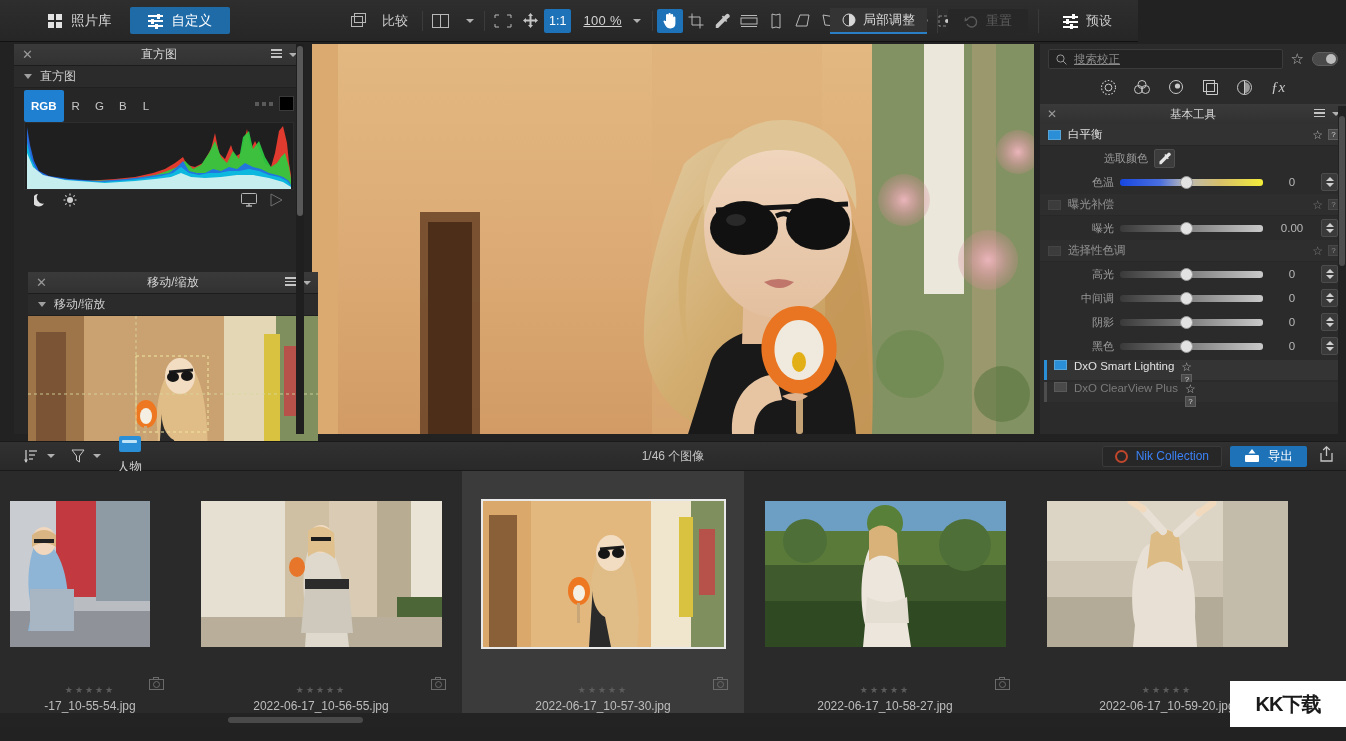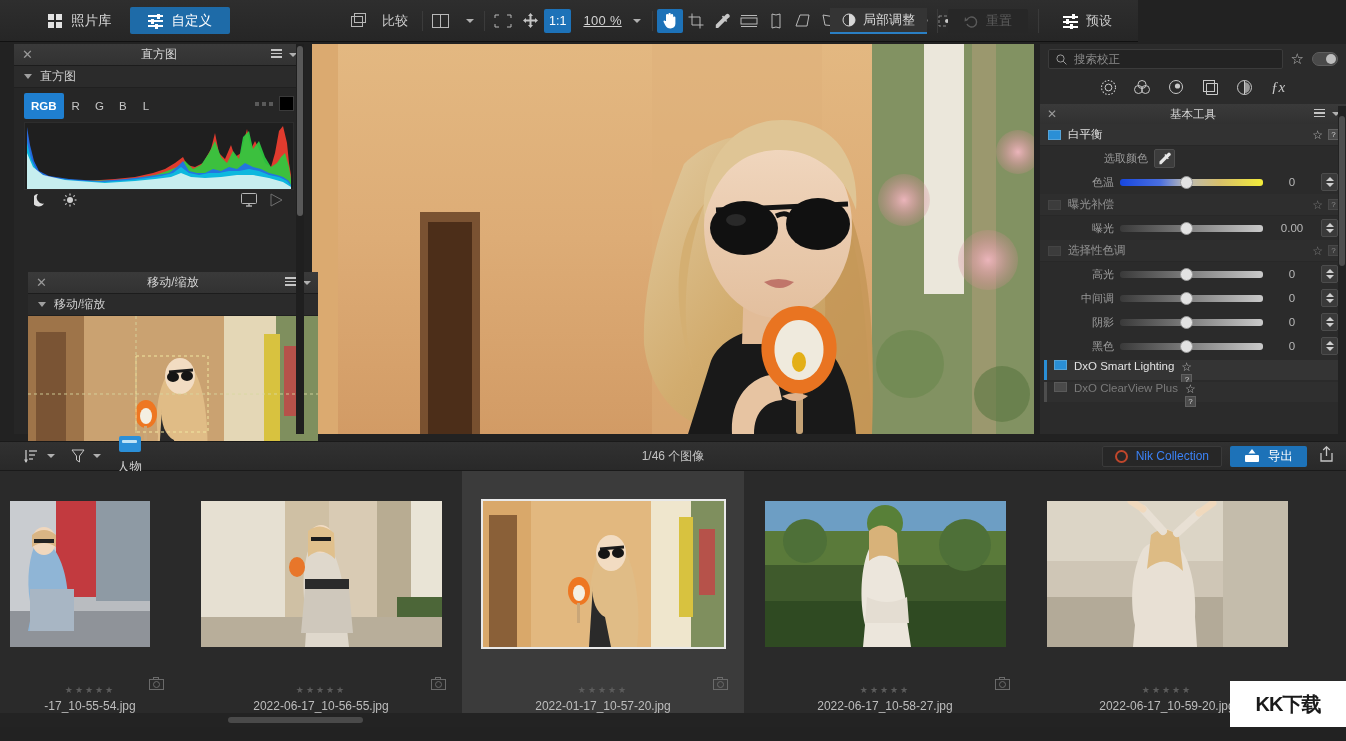--- a/index.html
+++ b/index.html
@@ -71,21 +71,21 @@
   }
   .panel-head .x { position:absolute; left:8px; font-size:13px; color:#9a9a9a; cursor:pointer; line-height:1;}
   .panel-head .burger { position:absolute; right:7px; display:flex; align-items:center; gap:2px; cursor:pointer;}
   .burger-lines { width:11px; }
   .burger-lines i { display:block; height:1.5px; background:#c5c5c5; margin-bottom:2px;}
   .subhead { height: 22px; display:flex; align-items:center; gap:8px; padding-left:10px; background:#2b2b2b; font-size:12px; color:#cfcfcf; border-bottom:1px solid #202020;}
   .chev { width:0;height:0;border-left:4px solid transparent;border-right:4px solid transparent;border-top:5px solid #9f9f9f;}
   .hist-body { padding: 8px 10px 0 10px; background:#262626;}
   .chan-row { display:flex; align-items:center; gap:1px; position:relative; height:20px;}
   .chan {
-    min-width:22px; height:26px; padding:0 7px; font-size:11.5px; color:#c6c6c6;
+    min-width:22px; height:32px; padding:0 7px; font-size:11.5px; color:#c6c6c6;
     display:flex;align-items:center;justify-content:center; border-radius:2px; cursor:pointer;
   }
   .chan.active { background:#1f7fd0; color:#fff; font-weight:600;}
   .chan-right { position:absolute; right:0; top:0; display:flex; align-items:center; gap:6px;}
   .clipmark { display:flex; gap:3px; align-items:flex-end;}
   .clipmark i { width:4px; height:4px; background:#5a5a5a; display:block;}
   .blackswatch { width:15px;height:15px;background:#000;border:1px solid #3a3a3a;}
   .histogram { margin-top:6px; height:68px; background:#1f1f1f; position:relative; overflow:hidden; border:1px solid #2d2d2d;}
   .hist-foot { height:24px; display:flex; align-items:center; padding:0 10px; gap:16px; background:#262626; position:relative;}
   .hist-foot .right { position:absolute; right:10px; display:flex; gap:12px; align-items:center;}
@@ -93,21 +93,21 @@
   .panel2 { position:absolute; left:14px; top:228px; width:290px; }
   .thumb-prev { height:155px; background:#111; position:relative; overflow:hidden; }
 
   
   .viewer { position: absolute; left: 312px; top: 44px; width: 722px; height: 390px; background:#1b1b1b; overflow:hidden;}
 
   
   .rightpanel { position:absolute; right:0; top:44px; width:306px; height:390px; background:#2b2b2b; }
   .searchrow { height:30px; display:flex; align-items:center; padding:0 8px; gap:8px;}
   .searchbox { flex:1; height:20px; background:#232323; border:1px solid #3b3b3b; border-radius:2px; display:flex; align-items:center; gap:7px; padding:0 7px;}
-  .searchbox span { font-size:11.5px; color:#8b8b8b;}
+  .searchbox span { font-size:11.5px; color:#8b8b8b;text-decoration:underline;}
   .starbtn { color:#b9b9b9; font-size:15px; cursor:pointer;}
   .toggle { width:26px;height:14px;border-radius:7px;background:#4a4a4a;border:1px solid #5e5e5e;position:relative; cursor:pointer;}
   .toggle i { position:absolute; width:10px;height:10px;border-radius:50%;background:#bdbdbd; top:1px; left:13px;}
   .icorow { display:flex; justify-content:center; gap:0px; padding:2px 0 6px 0;}
   .icobtn { width:34px;height:22px; display:flex;align-items:center;justify-content:center; cursor:pointer; color:#c9c9c9;}
   .sect-head { height:20px; background:linear-gradient(#3a3a3a,#313131); display:flex;align-items:center;justify-content:center; position:relative; font-size:11.5px; color:#d8d8d8;}
   .sect-head .x{position:absolute;left:7px;color:#9a9a9a;font-size:12px;line-height:1;cursor:pointer;}
   .sect-head .burger{position:absolute;right:6px;display:flex;align-items:center;gap:2px;cursor:pointer;}
   .tool-row { height:22px; display:flex;align-items:center; gap:7px; padding:0 8px; background:#323232; border-bottom:1px solid #272727; position:relative;}
   .tool-row.dim { opacity:.55;}
@@ -842,21 +842,21 @@
           <ellipse cx="121" cy="53" rx="6" ry="5" fill="#151515"></ellipse>
           <ellipse cx="135" cy="52" rx="6" ry="5" fill="#151515"></ellipse>
           <path d="M110 84 C108 100 114 112 122 116 L128 146 L106 146Z" fill="#2a2a2a"></path>
           <ellipse cx="96" cy="90" rx="11" ry="14" fill="#ee7722"></ellipse>
           <ellipse cx="96" cy="92" rx="6" ry="8" fill="#f4efe2"></ellipse>
           <rect x="94" y="102" width="3" height="20" fill="#c9a678"></rect>
         </svg>
       </div>
       <div class="cell-meta">
         <div class="stars">★★★★★</div>
-        <div class="fname">2022-01-17_10-57-20.jpg</div>
+        <div class="fname">2022-06-17_10-57-30.jpg</div>
       </div>
       <span class="cam-ico">
         <svg width="15" height="13" viewBox="0 0 15 13">
             <rect x="0.5" y="2.5" width="14" height="10" fill="none" stroke="#6a6a6a"></rect>
             <circle cx="7.5" cy="7.5" r="3" fill="none" stroke="#6a6a6a"></circle>
             <rect x="4.5" y="0.5" width="5" height="2" fill="none" stroke="#6a6a6a"></rect>
           </svg>
       </span>
     </div>
 

